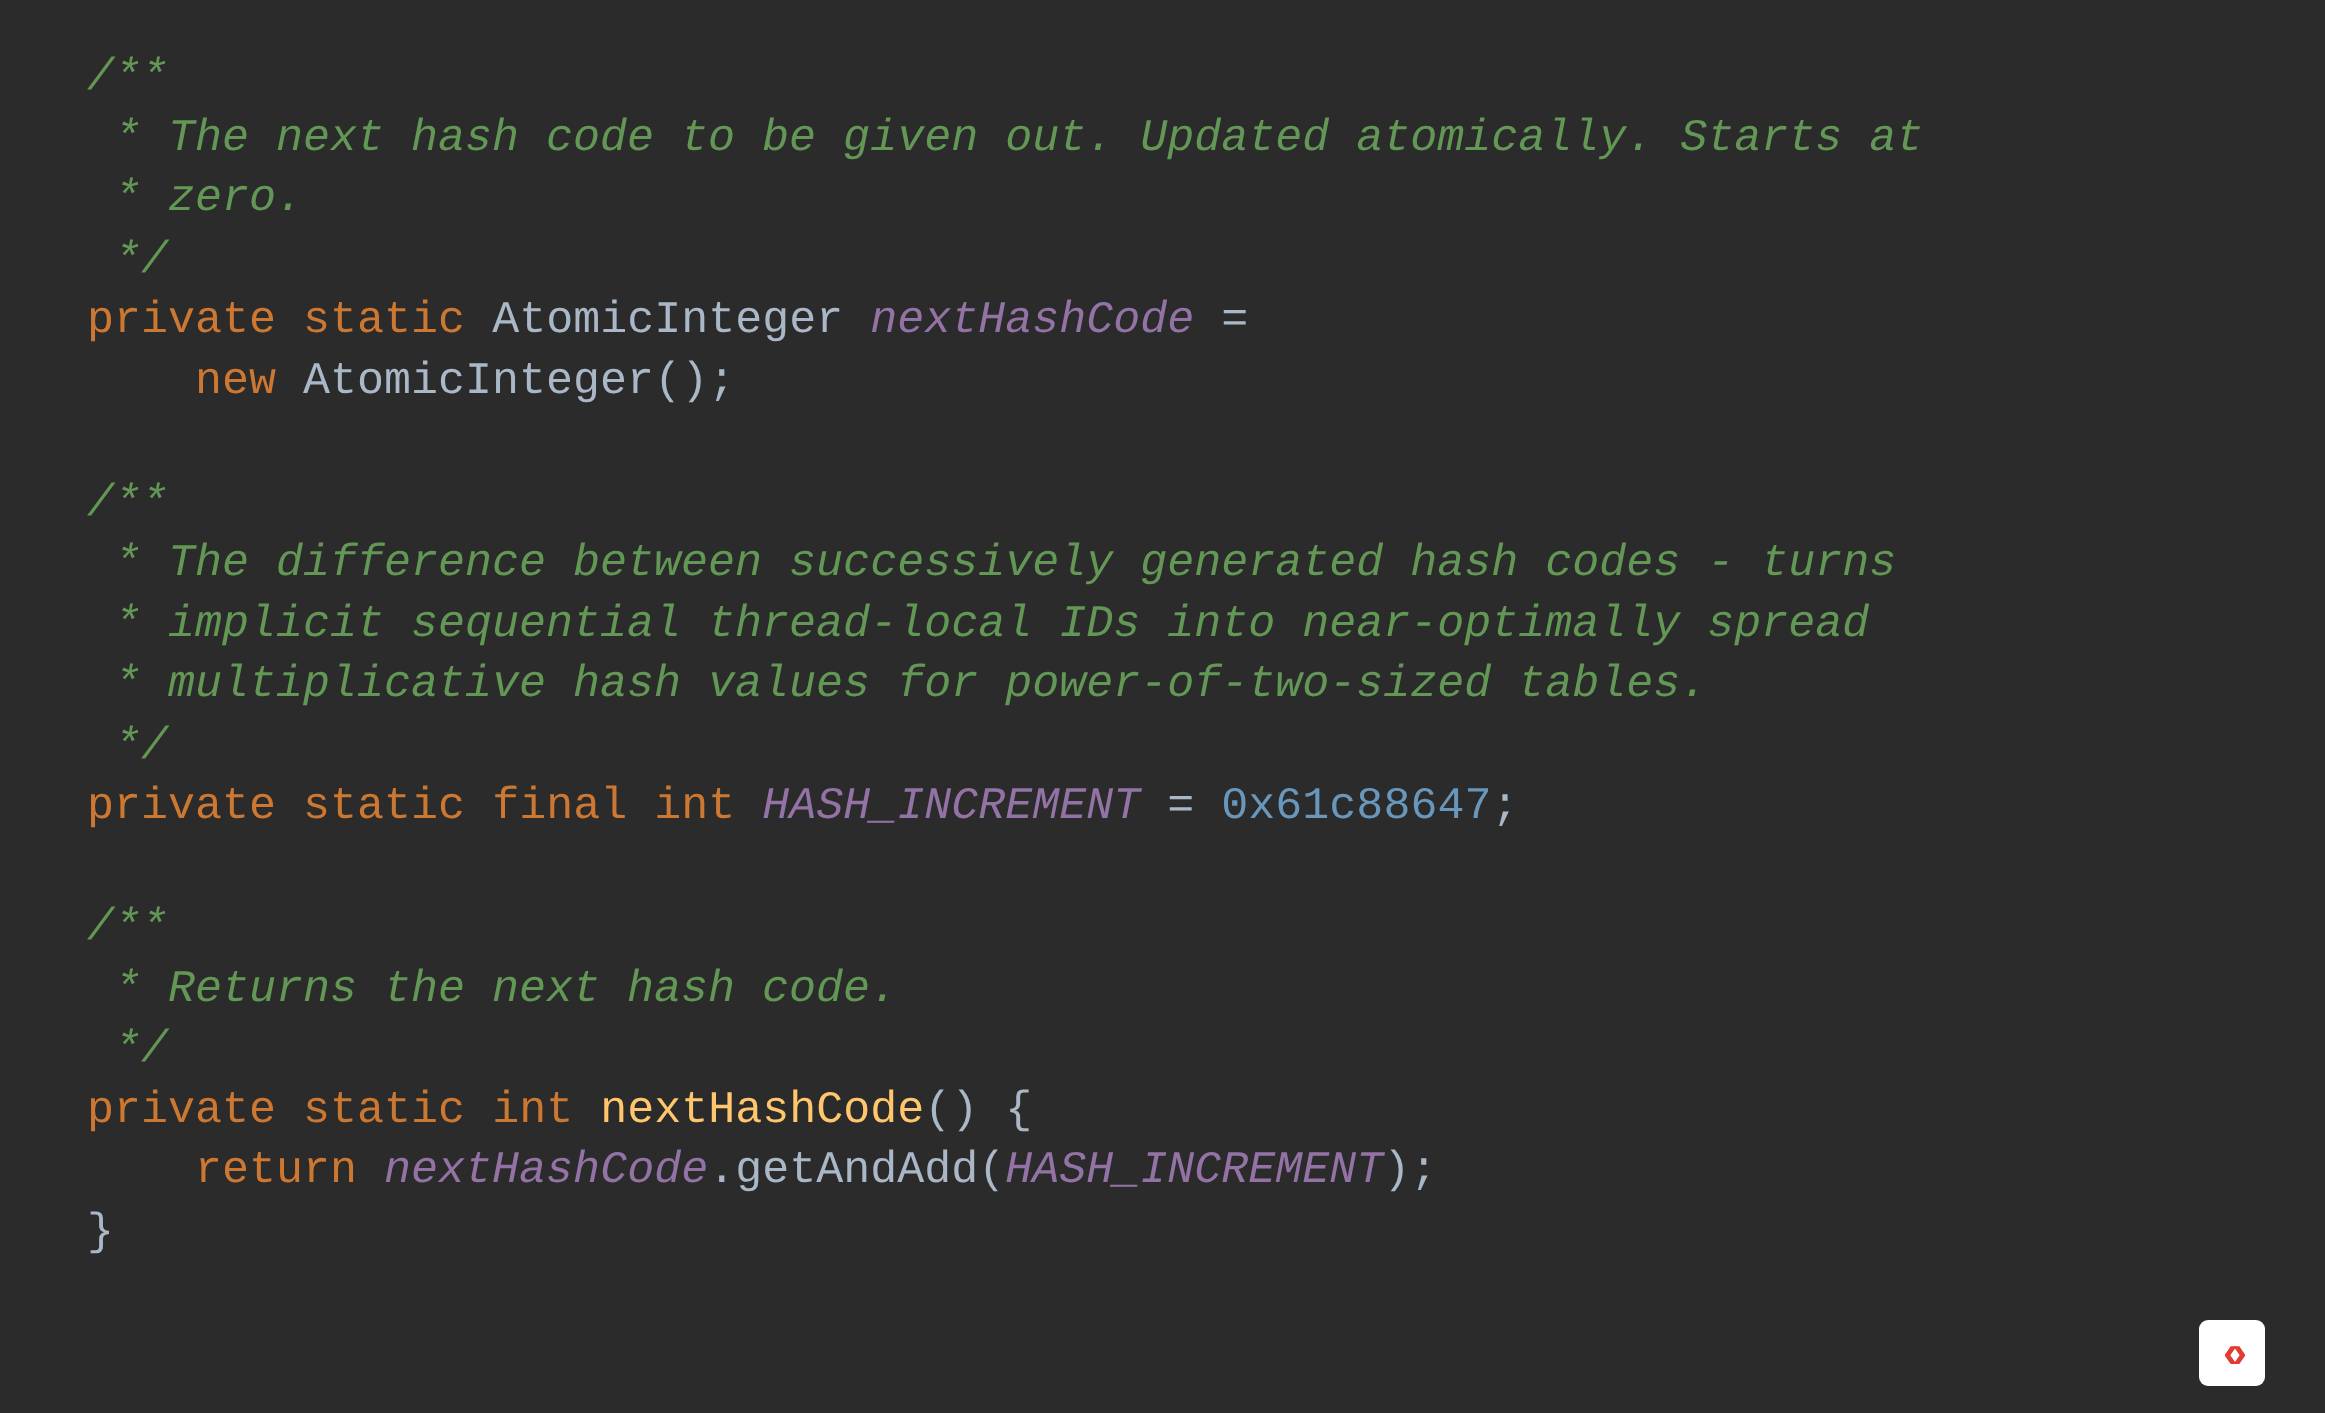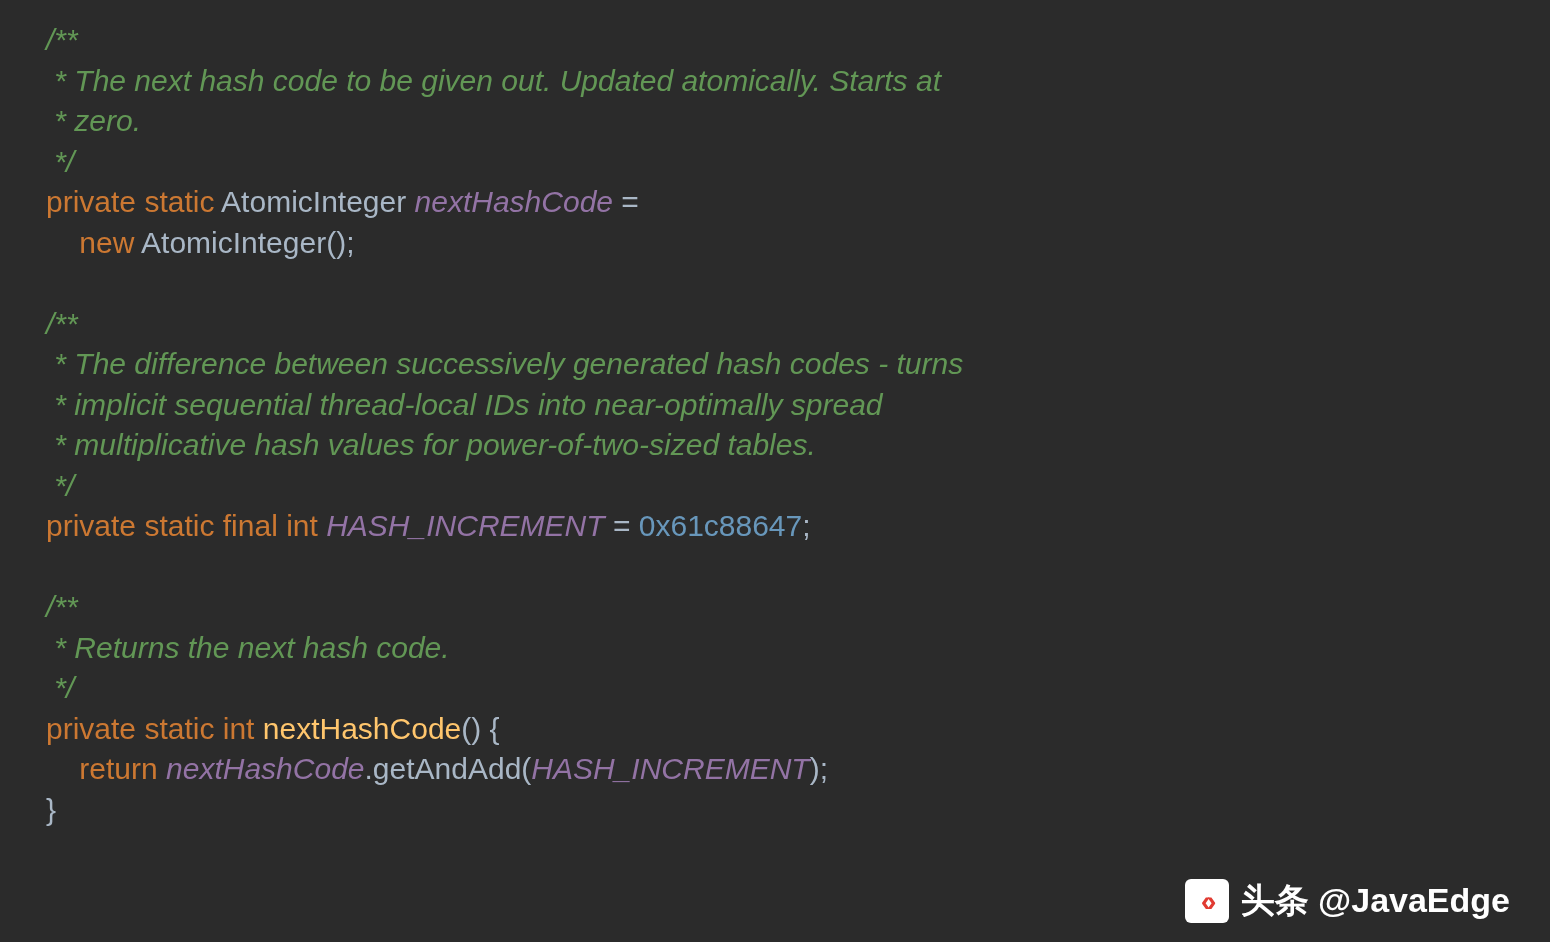--- a/index.html
+++ b/index.html
@@ -4,23 +4,23 @@
 <style>
   html, body {
     margin: 0;
     padding: 0;
     width: 1550px;
     height: 942px;
     background: #2b2b2b;
     overflow: hidden;
   }
   pre.code {
-    margin: 0;
+    margin: 12px;
     padding: 20px 0 0 46px;
-    font-family: Liberation Sans, sans-serif;
+    font-family: Liberation Mono, monospace;
     font-size: 30px;
     line-height: 1.35;
     color: #a9b7c6;
     white-space: pre;
     font-style: normal;
   }
   .c   { color: #629755; font-style: italic; }   
   .kw  { color: #cc7832; }                        
   .ty  { color: #a9b7c6; }                        
   .sf  { color: #9373a5; font-style: italic; }    
@@ -74,14 +74,13 @@
 
 <span class="c">/**</span>
 <span class="c"> * Returns the next hash code.</span>
 <span class="c"> */</span>
 <span class="kw">private</span> <span class="kw">static</span> <span class="kw">int</span> <span class="fn">nextHashCode</span><span class="pn">() {</span>
     <span class="kw">return</span> <span class="sf">nextHashCode</span><span class="ty">.getAndAdd(</span><span class="sf">HASH_INCREMENT</span><span class="pn">);</span>
 <span class="pn">}</span></pre>
 
 <div class="watermark">
   <div class="wm-icon">‹›</div>
-  <span>头条 @JavaEdge</span>
 </div>
 
 </body></html>

